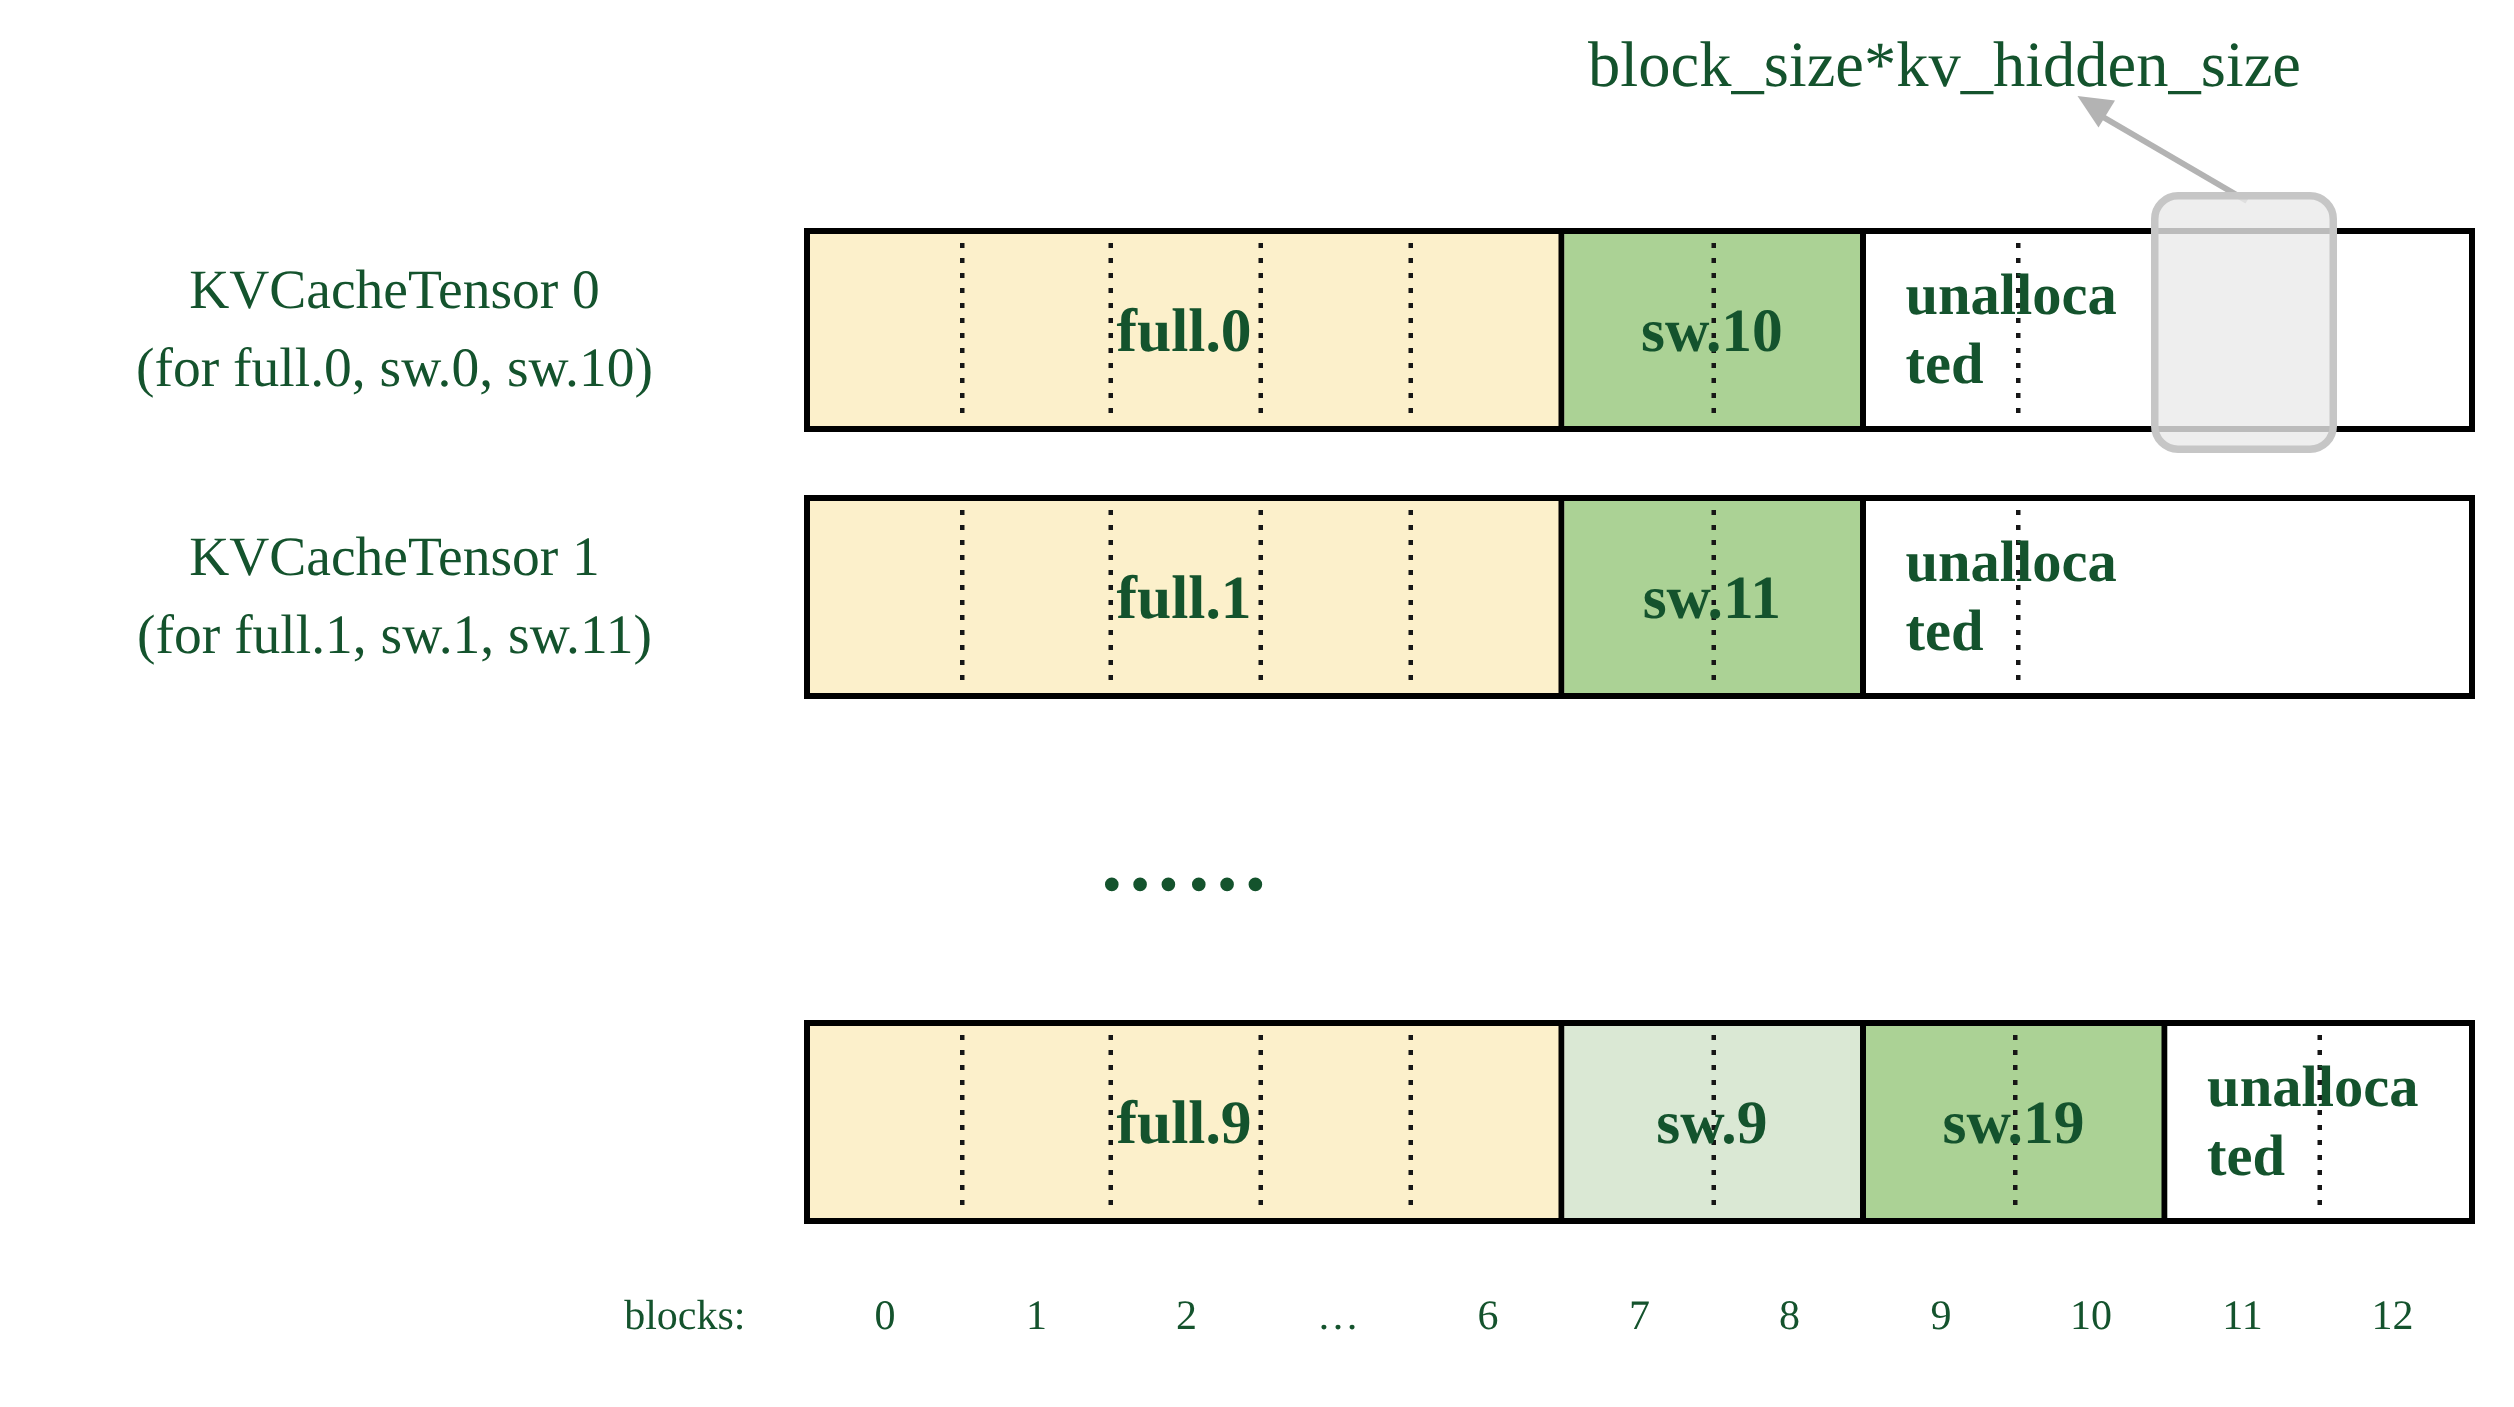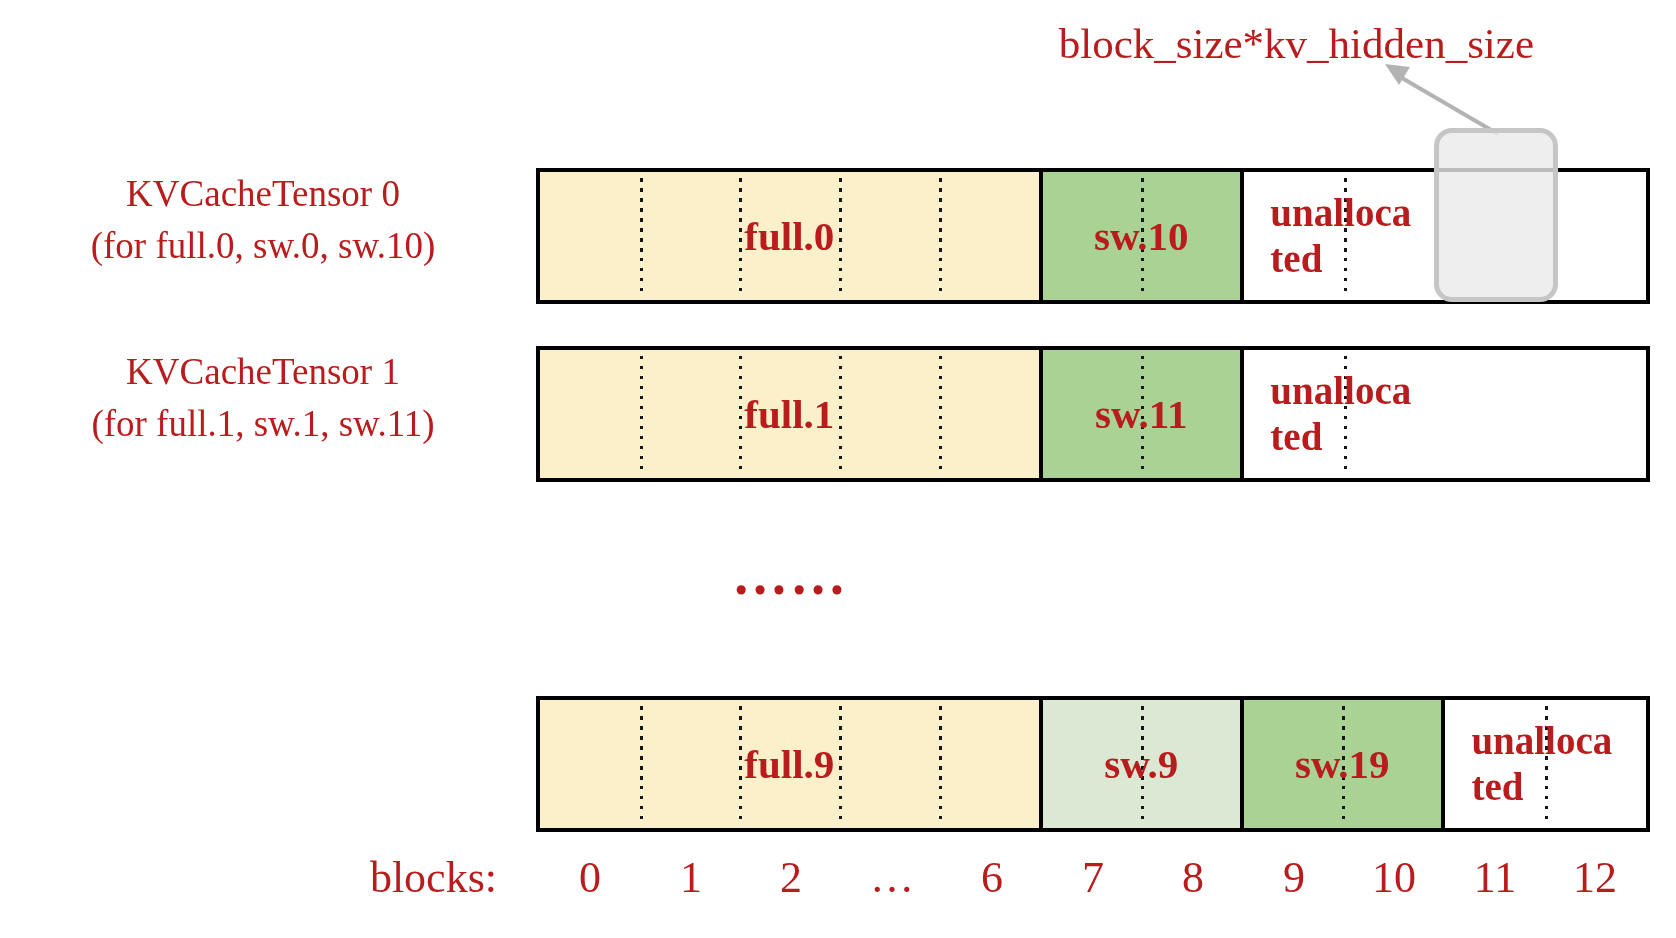--- a/index.html
+++ b/index.html
@@ -1,42 +1,41 @@
 <!DOCTYPE html>
 <html style="--block_full: #FCF0CB; --block_sw_early: #DAE8D4; --block_sw_late: #ABD295; --block_unallocated: #FFFFFF; --bar_border: #000000; --highlight_border: #C6C6C6; --highlight_fill: #EAEAEA; --arrow: #B3B3B3; --highlight_fill_rgba: rgba(234,234,234,0.8);"><head>
 <meta charset="utf-8">
 <style>
   html,body{margin:0;padding:0;background:#fff;}
   #canvas{
     position:relative;
     width:1676px;height:938px;
     background:#fff;
     font-family:"Liberation Serif","DejaVu Serif",serif;
-    color:#b91c1c;
+    color:#14532d;
     overflow:hidden;
   }
   
   .annotation-label{
     position:absolute;top:18px;left:900px;width:634px;
     text-align:right;font-size:43px;line-height:52px;white-space:nowrap;
   }
   .arrow-svg{position:absolute;left:1340px;top:56px;width:210px;height:90px;}
   
   .row{position:absolute;left:0;width:1676px;height:136px;}
   .row-label{
     position:absolute;left:28px;top:0;width:470px;height:100%;
     display:flex;flex-direction:column;justify-content:center;align-items:center;
     font-size:37px;line-height:52px;text-align:center;white-space:nowrap;
   }
   .bar{
     position:absolute;left:536px;top:0;width:1114px;height:100%;
     border:4px solid var(--bar_border,#000);
     box-sizing:border-box;
     display:flex;
-    margin-top:16px;
   }
   .seg{position:relative;height:100%;box-sizing:border-box;
     display:flex;align-items:center;justify-content:center;}
   .seg-sep{border-right:4px solid var(--bar_border,#000);}
   .seg-full{width:45.4545%;background:var(--block_full,#FCF0CB);}
   .seg-sw-low{width:18.1818%;background:var(--block_sw_early,#DAE8D4);}
   .seg-sw-high{width:18.1818%;background:var(--block_sw_late,#ABD295);}
   .seg-unalloc{width:18.1819%;background:var(--block_unallocated,#fff);}
   .seg-label{font-weight:bold;font-size:41px;position:relative;z-index:2;}
   .unalloc-label{
@@ -57,21 +56,21 @@
     background:var(--highlight_fill_rgba,rgba(234,234,234,0.8));
     box-sizing:border-box;z-index:5;
   }
   
   .mid-ellipsis{
     position:absolute;left:680px;top:540px;width:220px;height:70px;
     font-size:56px;font-weight:bold;line-height:70px;text-align:center;
     letter-spacing:2px;
   }
   
-  .axis{position:absolute;left:0;top:846px;width:1676px;height:64px;font-size:44px;line-height:64px;}
+  .axis{position:absolute;left:0;top:846px;width:1676px;height:64px;font-size:28px;line-height:64px;}
   .axis-title{position:absolute;left:300px;width:197px;text-align:right;}
   .tick{position:absolute;width:90px;text-align:center;}
 </style>
 </head>
 <body>
 
 <div id="canvas">
 
   <div class="annotation-label">block_size*kv_hidden_size</div>
 

